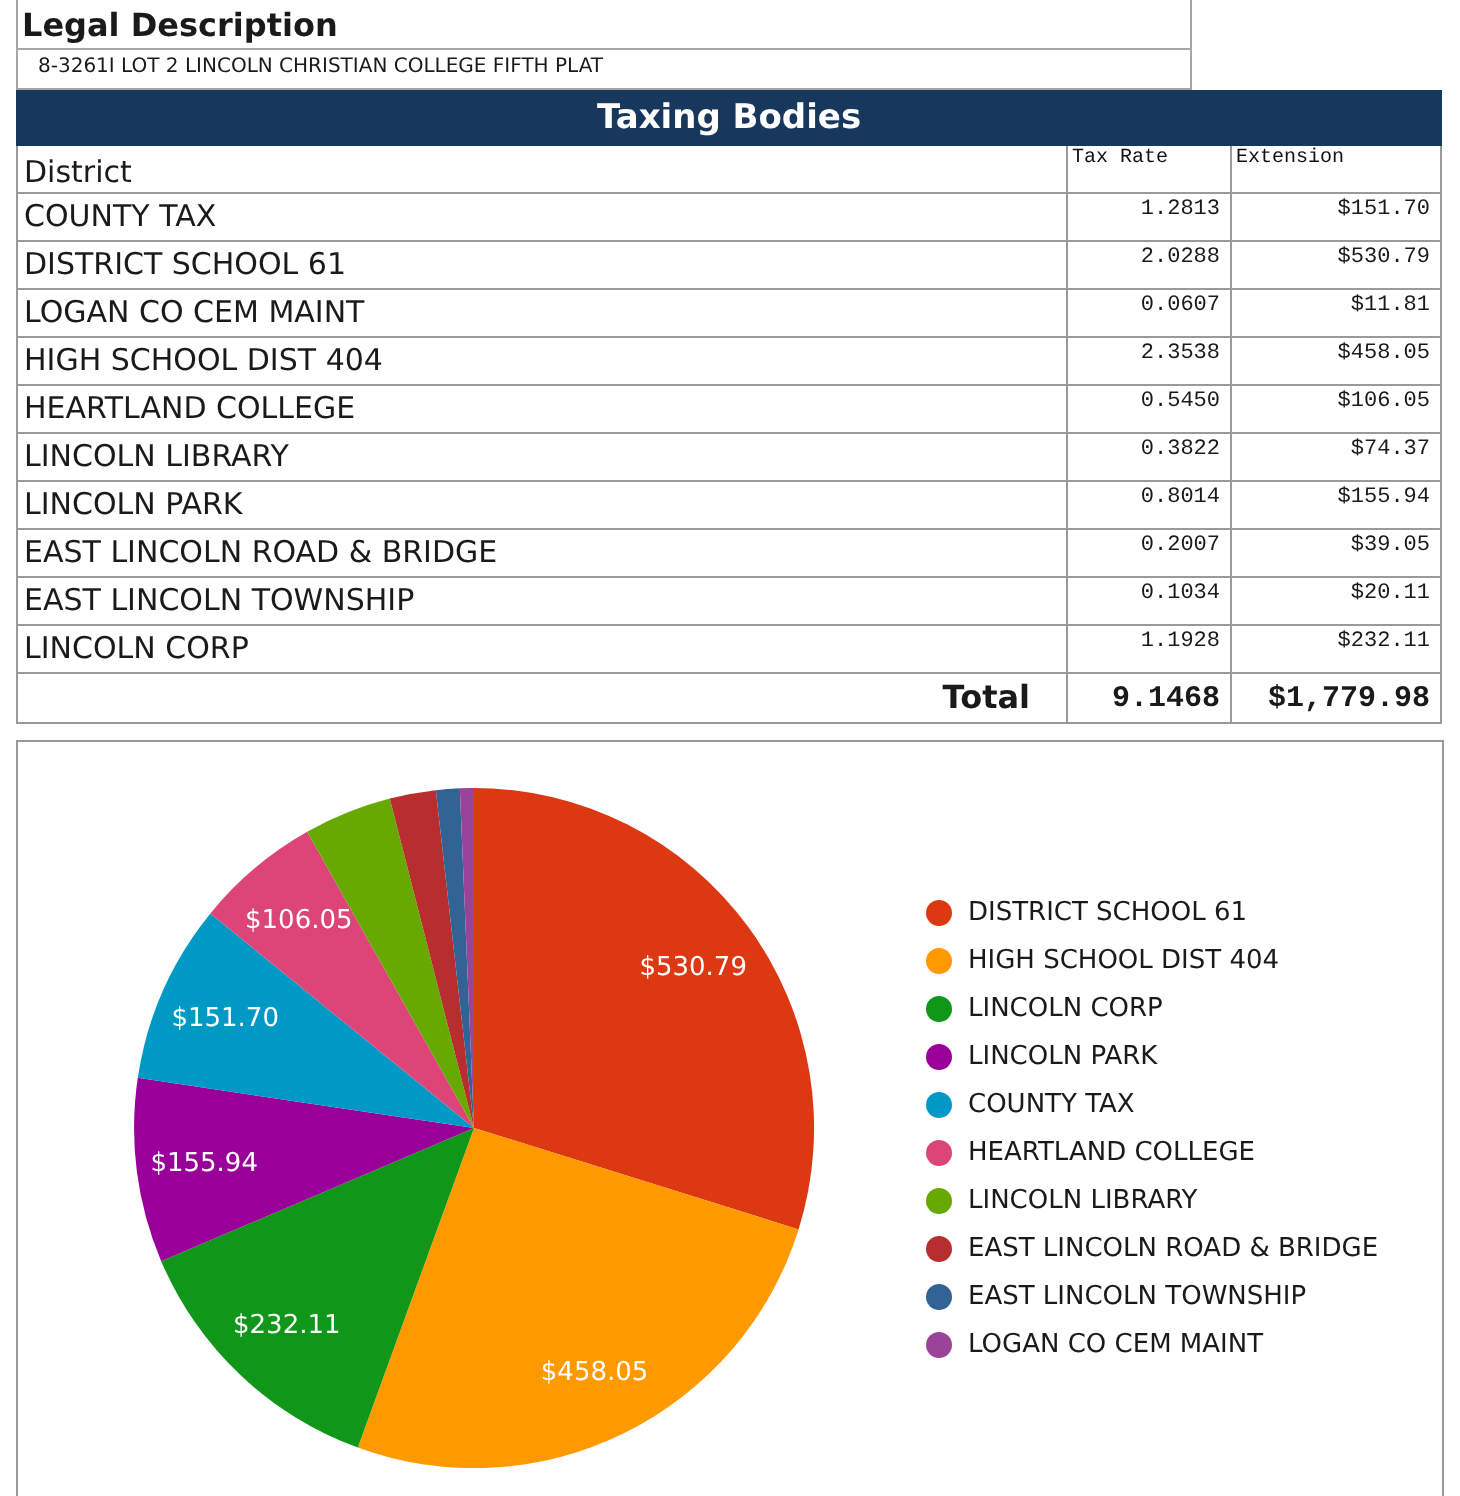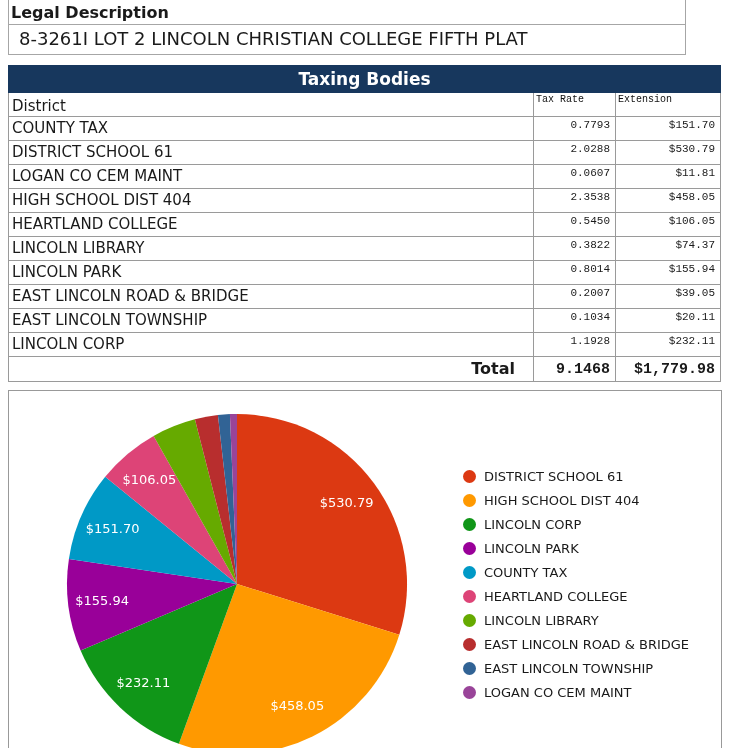--- a/index.html
+++ b/index.html
@@ -4,33 +4,33 @@
 <style>
   * { margin:0; padding:0; box-sizing:border-box; }
   html,body { background:#ffffff; }
   body {
     width:730px; height:748px; overflow:hidden;
     font-family:"DejaVu Sans","Liberation Sans",sans-serif;
     color:#1a1a1a;
   }
   .page { padding:0 8px; }
 
-  table { border-collapse:collapse; width:678px; table-layout:fixed; }
+  table { border-collapse:collapse; width:588px; table-layout:fixed; }
 
   
   .legal-table th {
     text-align:left; font-size:16px; font-weight:bold;
     padding:3px 4px 2px 2px; border:1px solid #a6a6a6; border-top:none;
   }
   .legal-table td {
-    font-size:18px; padding:3px 4px 5px 10px; border:1px solid #a6a6a6;margin-left:24px;
+    font-size:10px; padding:3px 4px 5px 10px; border:1px solid #a6a6a6;margin-left:24px;
   }
 
   
-  .tax-table { margin-top:10px; }
+  .tax-table { }
   .tax-table .title-cell {
     background:#17375d; color:#ffffff; text-align:center;
     font-size:17px; font-weight:bold; padding:3px 0;
     border:1px solid #17375d;
   }
   .tax-table td { border:1px solid #9a9a9a; overflow:hidden; white-space:nowrap; }
   .col-district { width:525px; }
   .col-rate     { width:82px;  }
   .col-ext      { width:105px; }
   .c-district { font-size:15px; padding:2px 4px 3px 3px; }
@@ -82,21 +82,21 @@
     </tr>
     <tr class="colhead">
       <td class="c-district">District</td>
       <td class="c-rate">Tax Rate</td>
       <td class="c-ext">Extension</td>
     </tr>
     </tbody>
       <tbody>
         <tr>
           <td class="c-district">COUNTY TAX</td>
-          <td class="c-rate">0.7793</td>
+          <td class="c-rate">1.2813</td>
           <td class="c-ext">$151.70</td>
         </tr>
         <tr>
           <td class="c-district">DISTRICT SCHOOL 61</td>
           <td class="c-rate">2.0288</td>
           <td class="c-ext">$530.79</td>
         </tr>
         <tr>
           <td class="c-district">LOGAN CO CEM MAINT</td>
           <td class="c-rate">0.0607</td>

